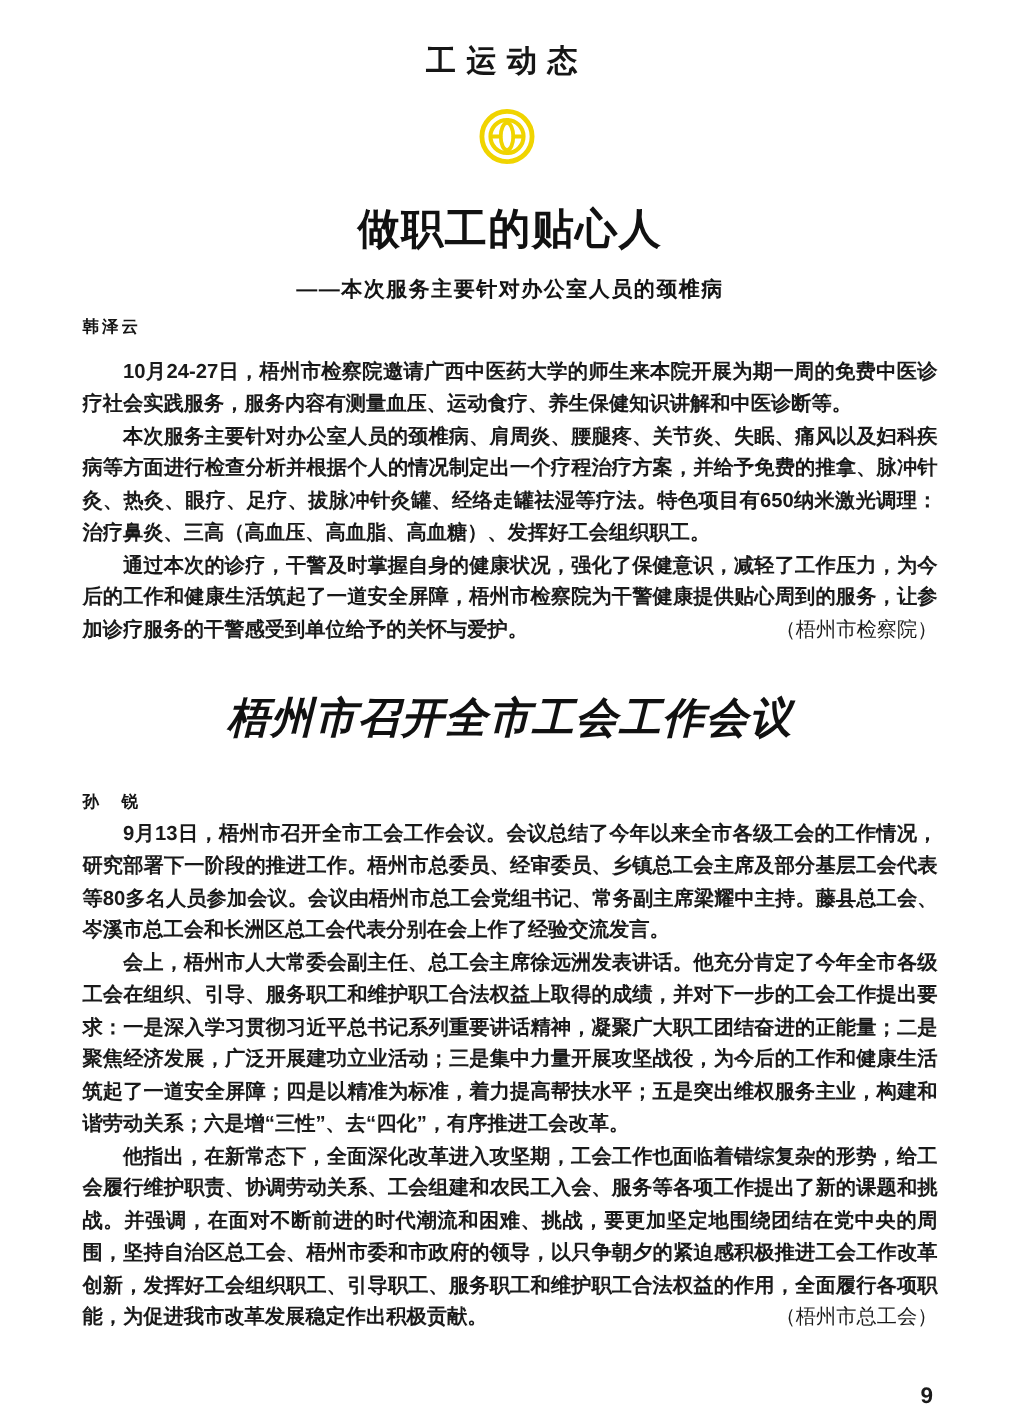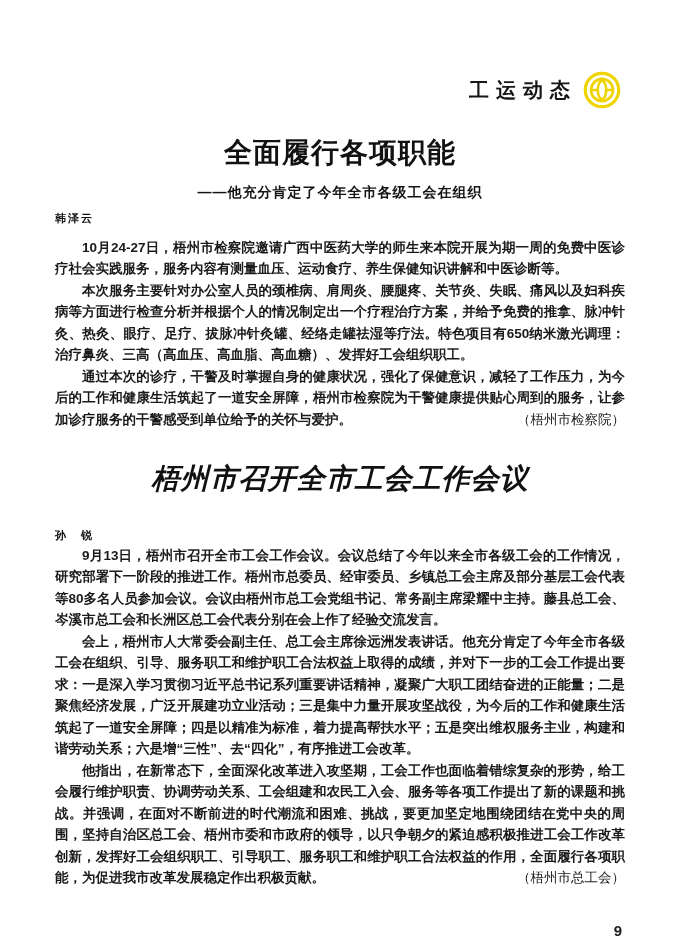--- a/index.html
+++ b/index.html
@@ -17,22 +17,23 @@
   }
   .content { padding: 0 55px; }
 
   
   .masthead {
     margin-top: 70px;
     padding-right: 4px;
     display: flex;
     justify-content: flex-end;
     align-items: center;
-    gap: 6px;
+    gap: 18px;
     height: 40px;
+    flex-direction: column;
   }
   .masthead-title {
     font-size: 20px;
     font-weight: 800;
     letter-spacing: 7px;
     color: #161616;
     transform: scaleY(1.02);
     white-space: nowrap;
   }
   .emblem { width: 38px; height: 38px; flex: 0 0 auto; }
@@ -106,22 +107,22 @@
           <circle cx="20" cy="20" r="17.6" stroke-width="3.4"></circle>
           <circle cx="20" cy="20" r="11.6" stroke-width="2.9"></circle>
           <ellipse cx="20" cy="20" rx="4.4" ry="9.6" stroke-width="2.7"></ellipse>
           <line x1="9.6" y1="20" x2="15.4" y2="20" stroke-width="2.7"></line>
           <line x1="24.6" y1="20" x2="30.4" y2="20" stroke-width="2.7"></line>
         </g>
       </svg>
     </div>
 
     <article>
-      <h1 class="article-title title-1">全面履行各项职能</h1>
-      <div class="article-subtitle">——他充分肯定了今年全市各级工会在组织</div>
+      <h1 class="article-title title-1">做职工的贴心人</h1>
+      <div class="article-subtitle">——本次服务主要针对办公室人员的颈椎病</div>
       <div class="article-author">韩泽云</div>
       <div class="article-body">
         <p class="body-p">10月24-27日，梧州市检察院邀请广西中医药大学的师生来本院开展为期一周的免费中医诊疗社会实践服务，服务内容有测量血压、运动食疗、养生保健知识讲解和中医诊断等。</p>
         <p class="body-p">本次服务主要针对办公室人员的颈椎病、肩周炎、腰腿疼、关节炎、失眠、痛风以及妇科疾病等方面进行检查分析并根据个人的情况制定出一个疗程治疗方案，并给予免费的推拿、脉冲针灸、热灸、眼疗、足疗、拔脉冲针灸罐、经络走罐祛湿等疗法。特色项目有650纳米激光调理：治疗鼻炎、三高（高血压、高血脂、高血糖）、发挥好工会组织职工。</p>
         <p class="body-p">
           <span>通过本次的诊疗，干警及时掌握自身的健康状况，强化了保健意识，减轻了工作压力，为今后的工作和健康生活筑起了一道安全屏障，梧州市检察院为干警健康提供贴心周到的服务，让参加诊疗服务的干警感受到单位给予的关怀与爱护。</span>
           <span class="attribution">（梧州市检察院）</span>
         </p>
       </div>
     </article>

